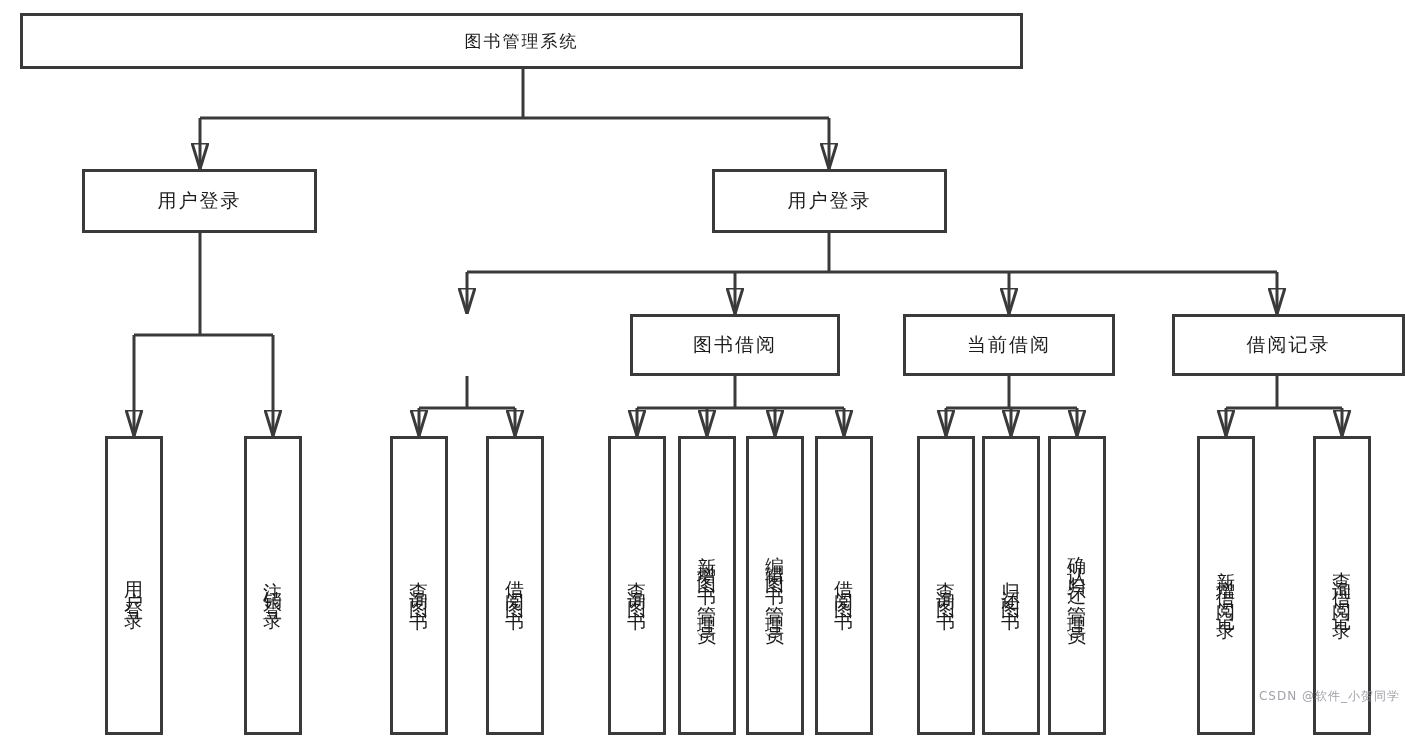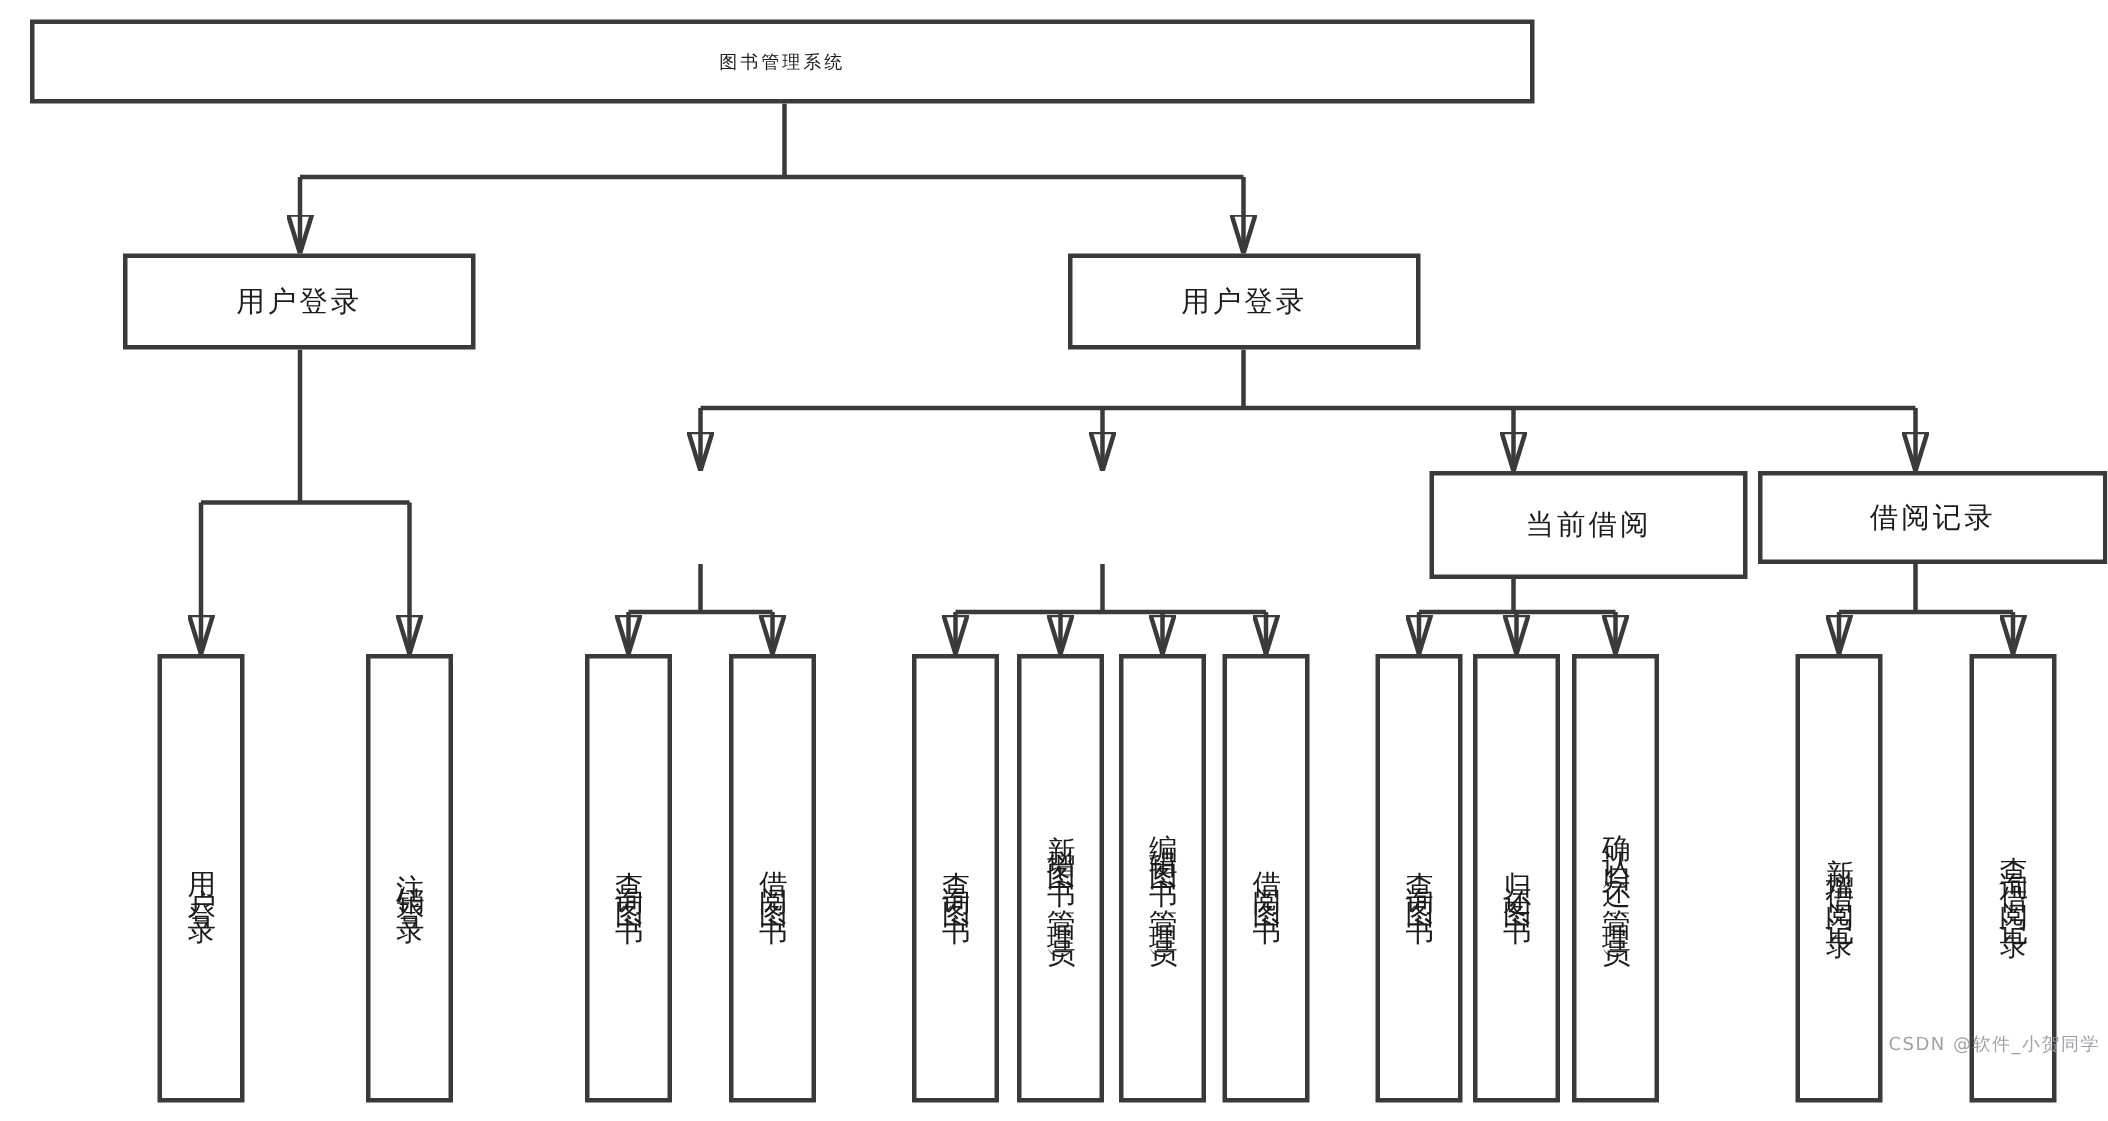--- a/index.html
+++ b/index.html
@@ -33,21 +33,21 @@
     box-sizing: border-box;
     border: 3px solid #3a3a3a;
     background: #ffffff;
     display: flex;
     align-items: center;
     justify-content: center;
     font-size: 19px;
     letter-spacing: 2px;
     color: #1c1c1c;
   }
-  .node.root { font-size: 12px; }
+  .node.root { font-size: 17px; }
   .node.vbox {
     letter-spacing: 0;
   }
   .vlabel {
     writing-mode: vertical-rl;
     text-orientation: mixed;
     letter-spacing: 10px;
     font-size: 19px;
     line-height: 1;
     white-space: nowrap;
@@ -115,21 +115,24 @@
     <span>图书管理系统</span>
   </div>
 
   <div class="node" style="left:82px; top:169px; width:235px; height:64px;">
     <span>用户登录</span>
   </div>
   <div class="node" style="left:712px; top:169px; width:235px; height:64px;">
     <span>用户登录</span>
   </div>
 
-  <div class="node" style="left:953px; top:314px; width:212px; height:72px;">
+  <div class="node" style="left:630px; top:314px; width:210px; height:62px;">
+    <span>图书借阅</span>
+  </div>
+  <div class="node" style="left:903px; top:314px; width:212px; height:62px;">
     <span>当前借阅</span>
   </div>
   <div class="node" style="left:1172px; top:314px; width:233px; height:62px;">
     <span>借阅记录</span>
   </div>
 
   <div class="node vbox" style="left:105px; top:436px; width:58px; height:299px;">
     <span class="vlabel">用户登录</span>
   </div>
   <div class="node vbox" style="left:244px; top:436px; width:58px; height:299px;">

